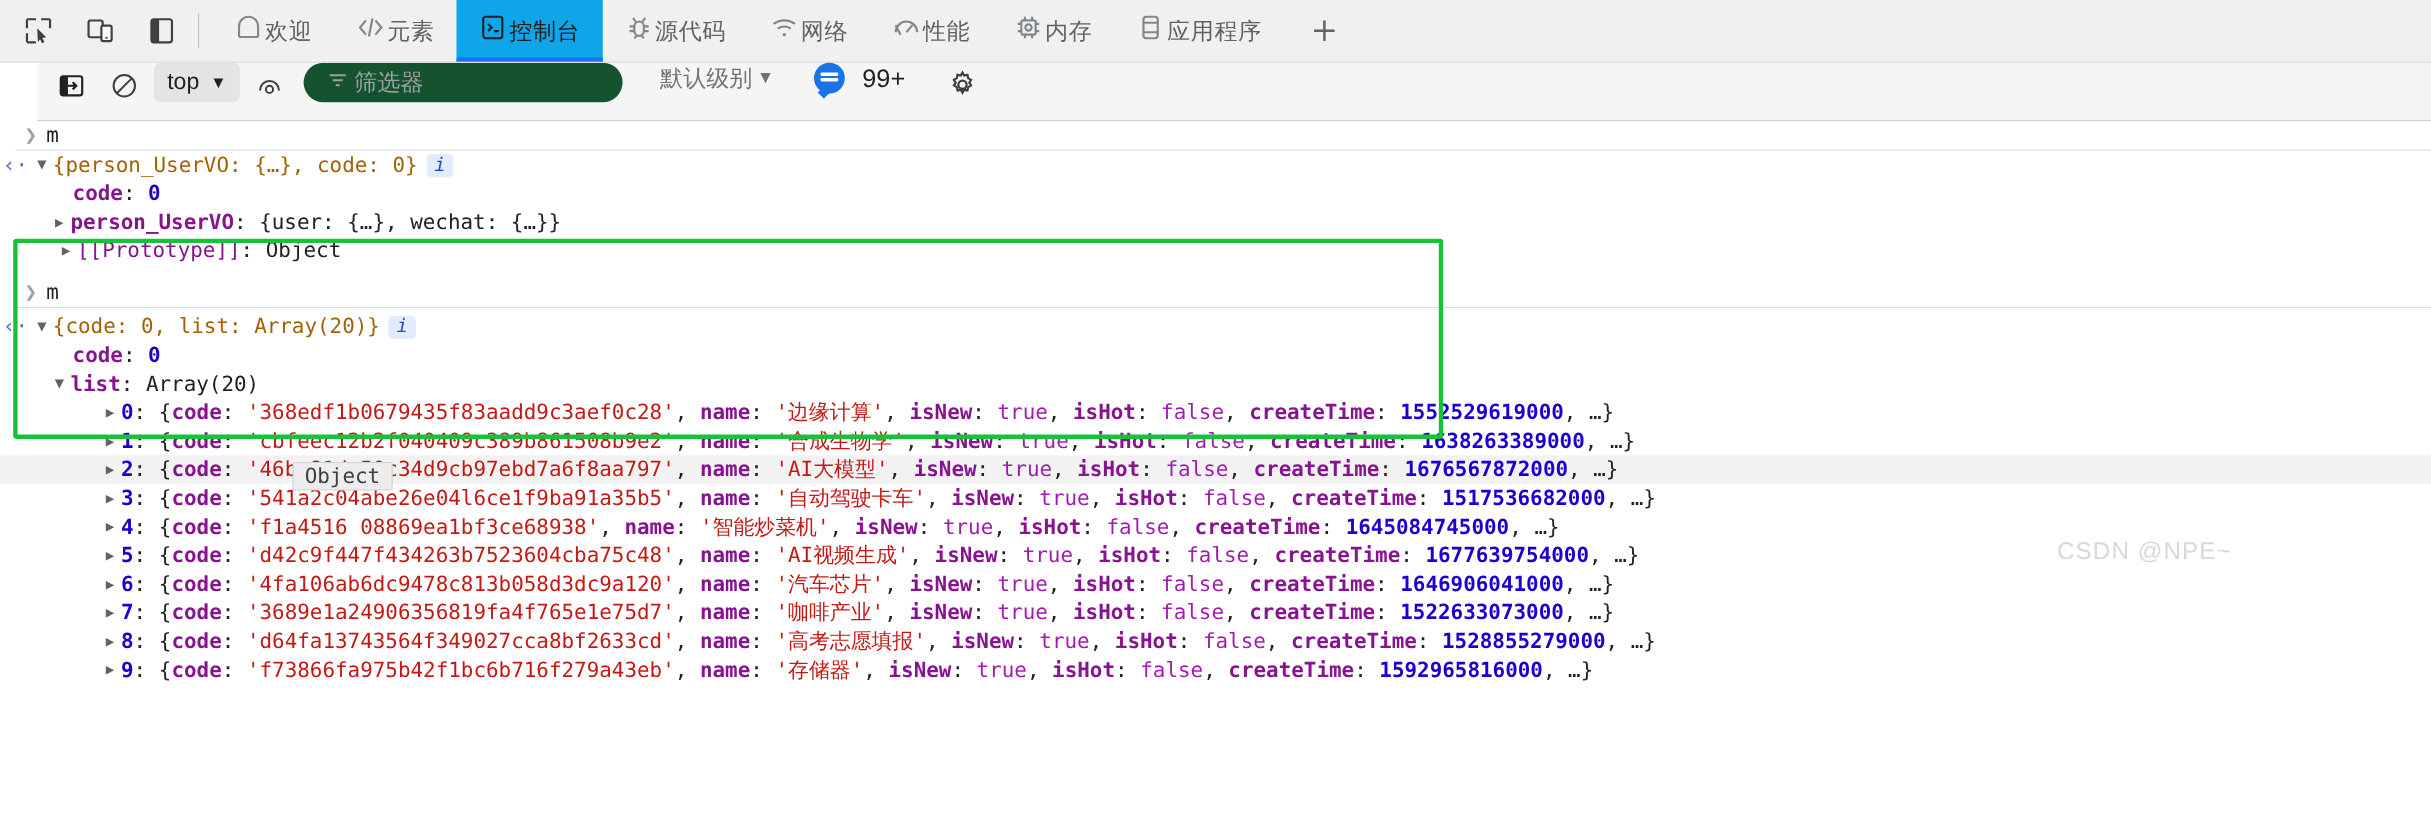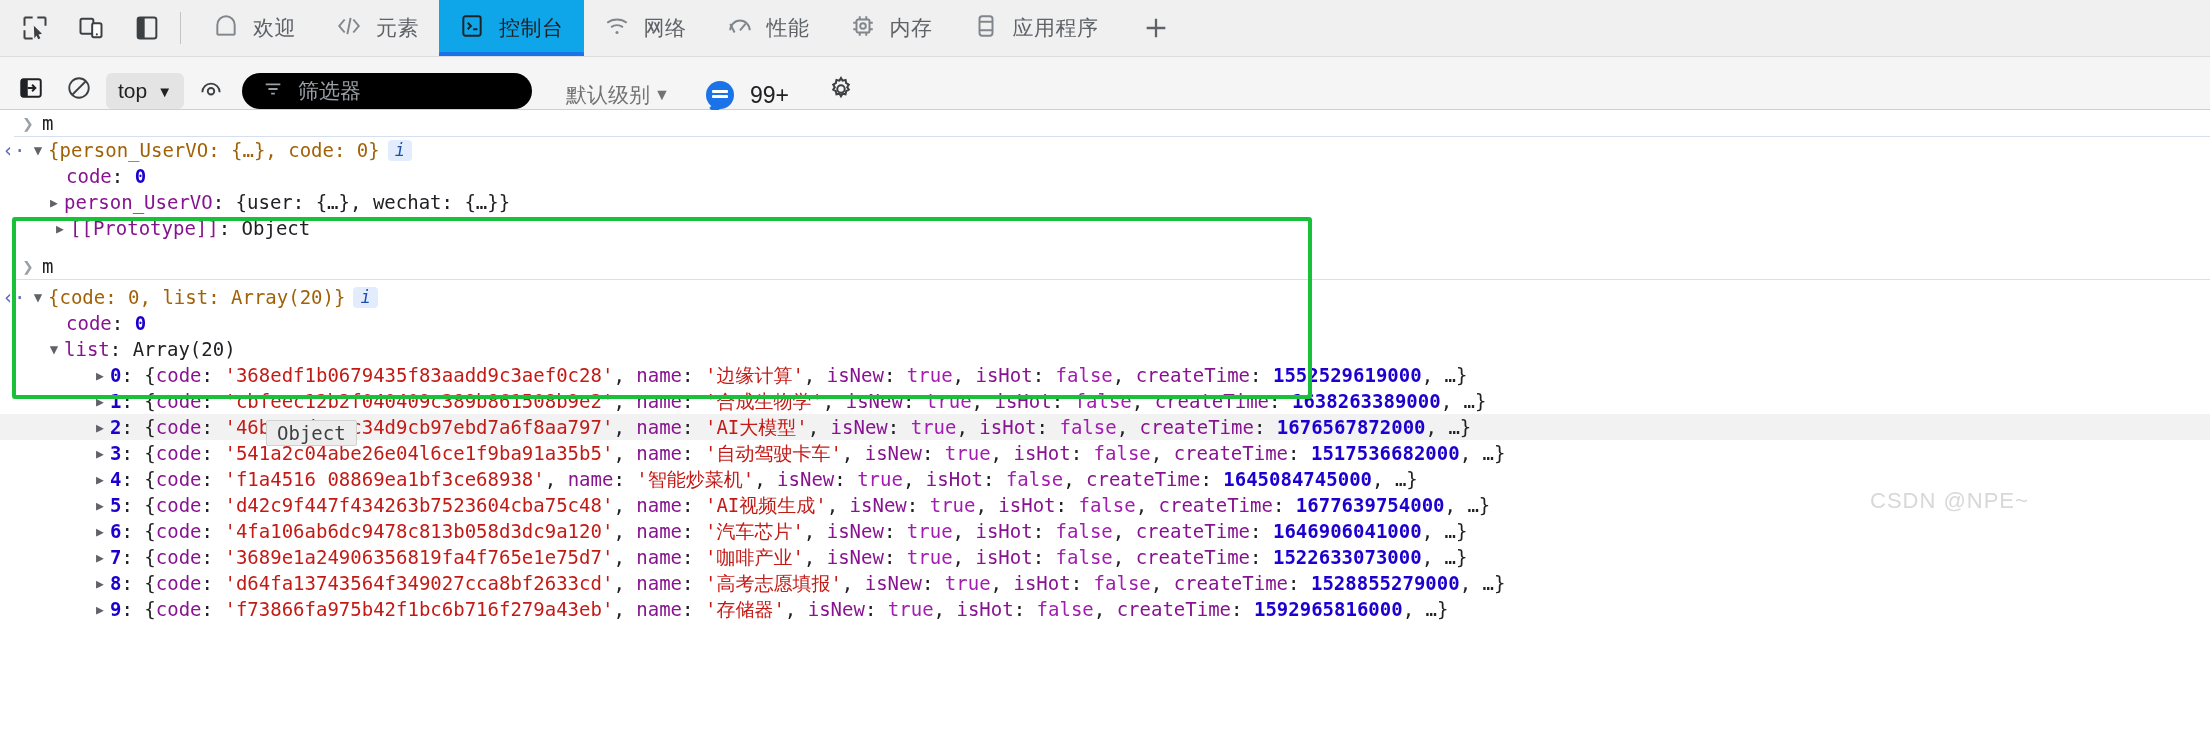--- a/index.html
+++ b/index.html
@@ -15,45 +15,45 @@
   .tabbar{
     position:relative;height:56px;background:#f0f0f0;
     display:flex;align-items:center;
     border-bottom:1px solid #dcdcdc;
   }
   .tb-icons{display:flex;align-items:center;padding-left:14px;gap:14px;}
   .tb-ibtn{width:42px;height:42px;display:flex;align-items:center;justify-content:center;border-radius:6px;}
   .tb-sep{width:1px;height:32px;background:#c4c4c4;margin:0 12px;}
   .tabs{display:flex;align-items:center;height:56px;}
   .tab{
-    display:flex;align-items:center;gap:14px;height:56px;padding:0 20px;
+    display:flex;align-items:center;gap:2px;height:56px;padding:0 20px;
     color:#5f6368;font-size:21px;white-space:nowrap;
   }
   .tab .tlabel{font-size:21px;letter-spacing:.5px;}
   .tab.active{background:#0ea5e9;color:#202124;position:relative;}
   .tab.active:after{
     content:"";position:absolute;left:0;right:0;bottom:0;height:4px;background:#1a73e8;
     border-radius:2px 2px 0 0;
   }
   .tab.active .tlabel{color:#202124;}
   .plusbtn{width:50px;height:50px;display:flex;align-items:center;justify-content:center;margin-left:12px;}
 
   
   .ctoolbar{
     height:52px;background:#f5f5f5;border-bottom:1px solid #cfcfcf;
-    display:flex;align-items:flex-end;padding:0 10px;gap:6px;
+    display:flex;align-items:flex-start;padding:0 10px;gap:6px;margin-left:34px;
   }
   .ct-btn{width:42px;height:42px;display:flex;align-items:center;justify-content:center;border-radius:6px;}
   .ct-sel{
     display:flex;align-items:center;gap:10px;background:#e4e4e4;border-radius:6px;
     height:36px;padding:0 12px;color:#202124;font-size:21px;
   }
   .ct-sel .caret{font-size:15px;}
   .filterbox{
-    display:flex;align-items:center;gap:14px;background:#000000;border-radius:18px;
+    display:flex;align-items:center;gap:4px;background:#14532d;border-radius:18px;
     height:36px;padding:0 20px;min-width:250px;margin-left:4px;
   }
   .filterbox .ph{color:#9aa0a6;font-size:21px;}
   .lvl{display:flex;align-items:center;gap:4px;color:#737373;font-size:21px;margin-left:28px;}
   .badge{display:flex;align-items:center;gap:16px;margin-left:30px;}
   .badge .bubble{
     width:28px;height:28px;border-radius:50%;background:#1a73e8;position:relative;
   }
   .badge .bubble:before{
     content:"";position:absolute;left:6px;top:9px;width:16px;height:3px;background:#fff;box-shadow:0 5px 0 0 #fff;border-radius:1px;
@@ -75,21 +75,21 @@
   .row.input{border-bottom:1px solid #d5dff0;}
   .row.hl{background:#f2f2f2;}
   .gut{display:inline-block;width:28px;text-align:center;color:#9aa0a6;vertical-align:top;}
   .gut.blue{color:#5c6bc0;}
   .tri{display:inline-block;width:20px;color:#5f6368;font-size:14px;vertical-align:top;text-align:center;}
   .tri.r{font-size:13px;}
   .ind1{display:inline-block;width:44px;}
   .ind2{display:inline-block;width:66px;}
   .ind3{display:inline-block;width:90px;}
 
-  .k{color:#881391;font-weight:normal;}
+  .k{color:#881391;font-weight:bold;}
   .prev{color:#a16207;}
   .numb{color:#1c00cf;font-weight:bold;}
   .str{color:#c41a16;}
   .bool{color:#a21caf;}
   .plain{color:#202124;}
   .proto{color:#881391;}
   .ibadge{
     display:inline-block;background:#e3ecfd;color:#1a4fb0;font-style:italic;
     border-radius:4px;padding:0 7px;font-size:17px;line-height:21px;vertical-align:1px;
   }
@@ -168,20 +168,29 @@
         <span>
           <svg width="26" height="26" viewBox="0 0 24 24" fill="none" stroke="#202124" stroke-width="1.8">
             <rect x="4" y="3" width="16" height="18" rx="2"></rect>
             <path d="M8 9l3 3-3 3"></path>
               <path d="M13 15h4"></path>
           </svg>
         </span>
         <span class="tlabel">控制台</span>
       </div>
 
+      <div class="tab">
+        <span>
+          <svg width="26" height="26" viewBox="0 0 24 24" fill="none" stroke="#80868b" stroke-width="1.8">
+            <rect x="8" y="7" width="8" height="12" rx="4"></rect>
+            <path d="M8 11H4M8 15H4M16 11h4M16 15h4M9 7L7 4M15 7l2-3M10 19l-2 2M14 19l2 2"></path>
+          </svg>
+        </span>
+        <span class="tlabel">源代码</span>
+      </div>
 
       <div class="tab">
         <span>
           <svg width="26" height="26" viewBox="0 0 24 24" fill="none" stroke="#80868b" stroke-width="1.8">
             <path d="M3 9a15 15 0 0 1 18 0"></path>
               <path d="M6.5 13a10 10 0 0 1 11 0"></path>
             <circle cx="12" cy="18" r="1.4" fill="#80868b" stroke="none"></circle>
           </svg>
         </span>
         <span class="tlabel">网络</span>

